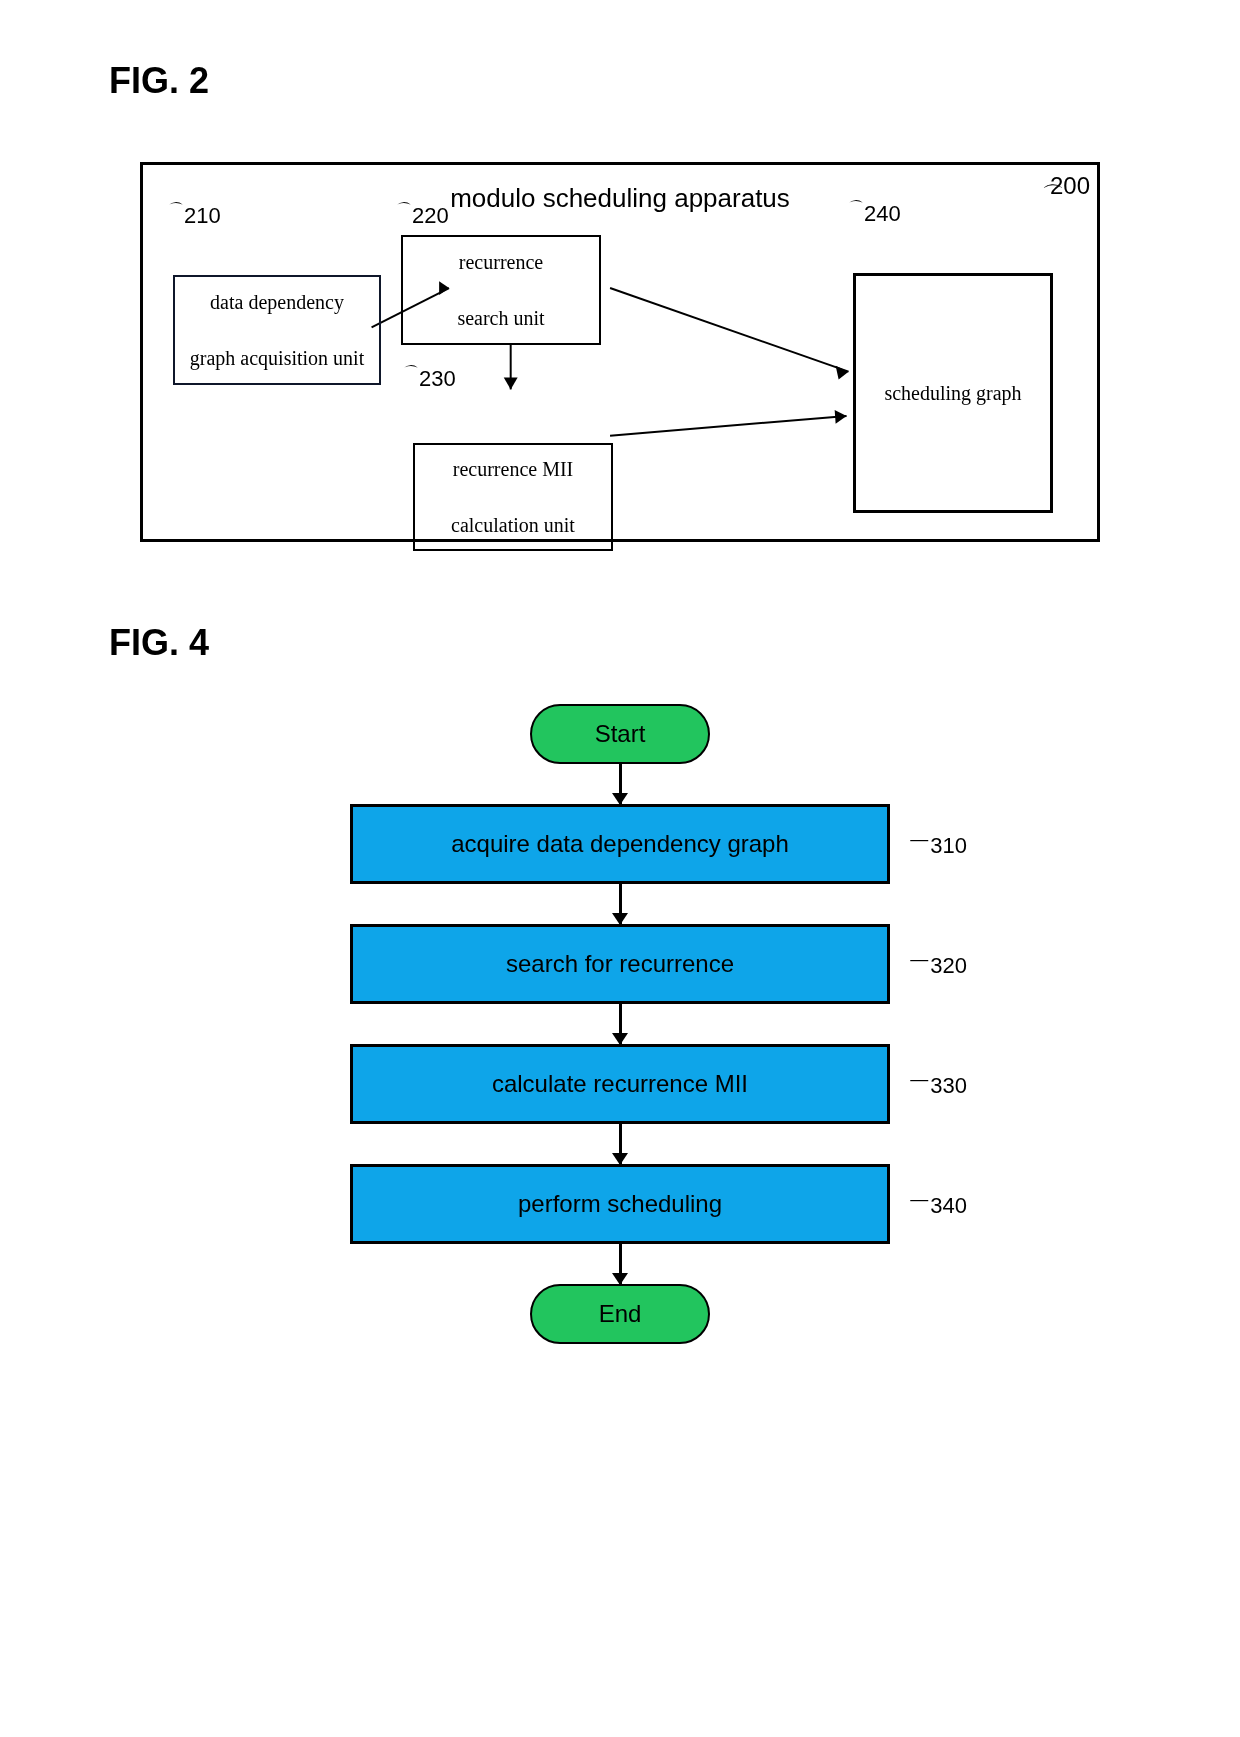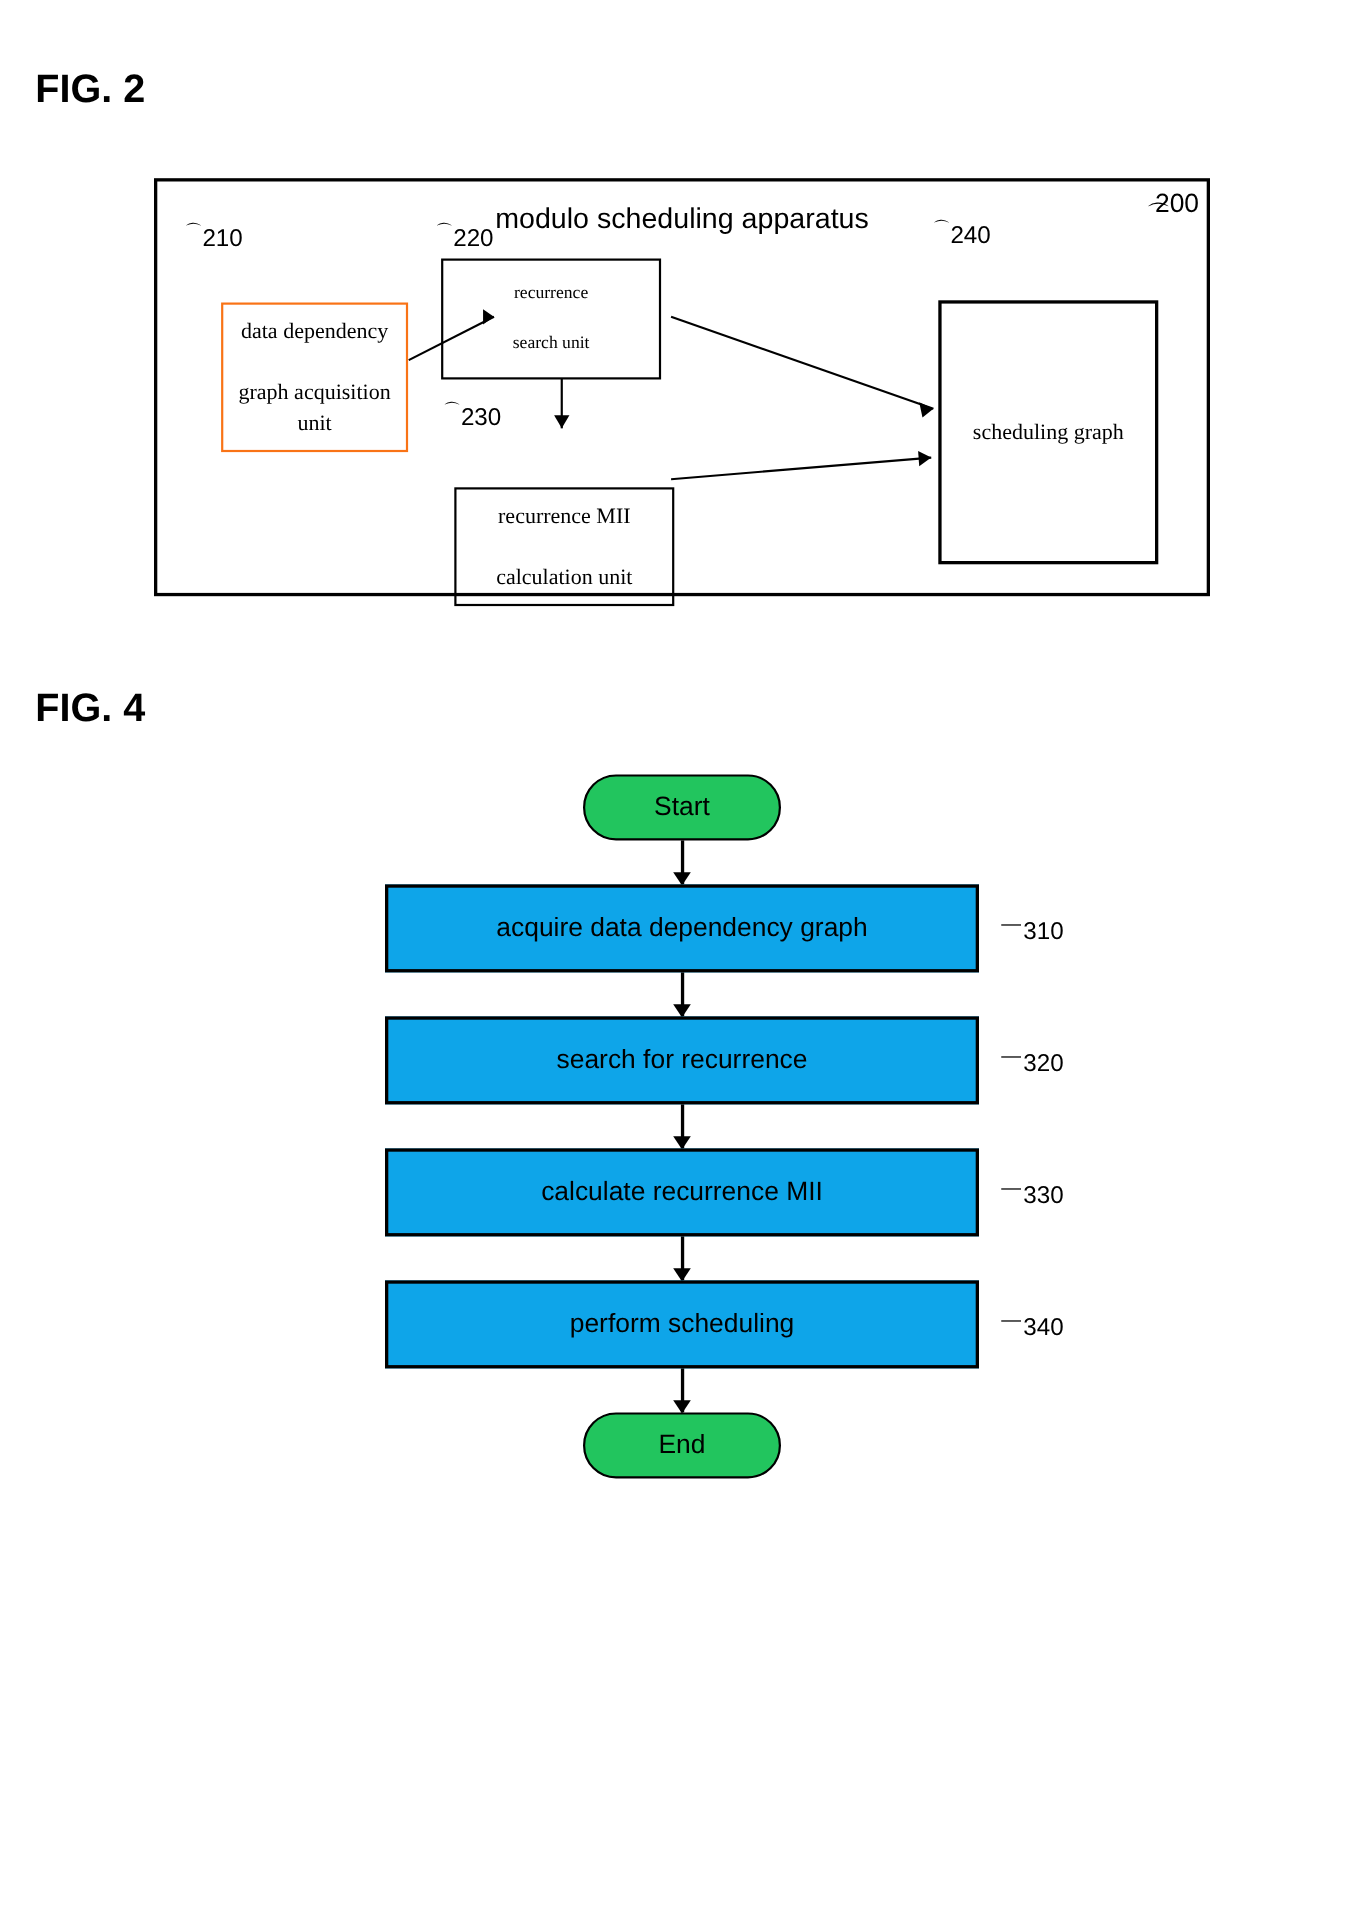--- a/index.html
+++ b/index.html
@@ -9,21 +9,21 @@
       width: 1240px;
       min-height: 1737px;
       position: relative;
       overflow-x: hidden;
     }
 
     .page {
       width: 1240px;
       min-height: 1737px;
       background: #ffffff;
-      padding: 60px 32px;
+      padding: 60px 109px;
     }
 
     
     .fig-label {
       font-size: 36px;
       font-weight: bold;
       margin-bottom: 40px;
       font-family: Arial, sans-serif;
     }
 
@@ -44,46 +44,45 @@
       font-size: 26px;
       text-align: center;
       position: absolute;
       top: 18px;
       left: 0; right: 0;
       font-family: Arial, sans-serif;
     }
 
     
     .box-210 {
-      border: 2px solid #f97316;
-      width: 170px;
+      border: 2px solid #0f172a;
+      width: 208px;
       min-height: 110px;
       display: flex;
       flex-direction: column;
       align-items: center;
       justify-content: center;
       text-align: center;
       font-size: 20px;
       padding: 10px;
       line-height: 1.4;
       position: relative;
       margin-top: 40px;
-      margin-left: 28px;
     }
 
     .box-220 {
       border: 2px solid #000;
       width: 200px;
       min-height: 110px;
       display: flex;
       flex-direction: column;
       align-items: center;
       justify-content: center;
       text-align: center;
-      font-size: 16px;
+      font-size: 20px;
       padding: 10px;
       line-height: 1.4;
       position: relative;
     }
 
     .box-230 {
       border: 2px solid #000;
       width: 200px;
       min-height: 90px;
       display: flex;

